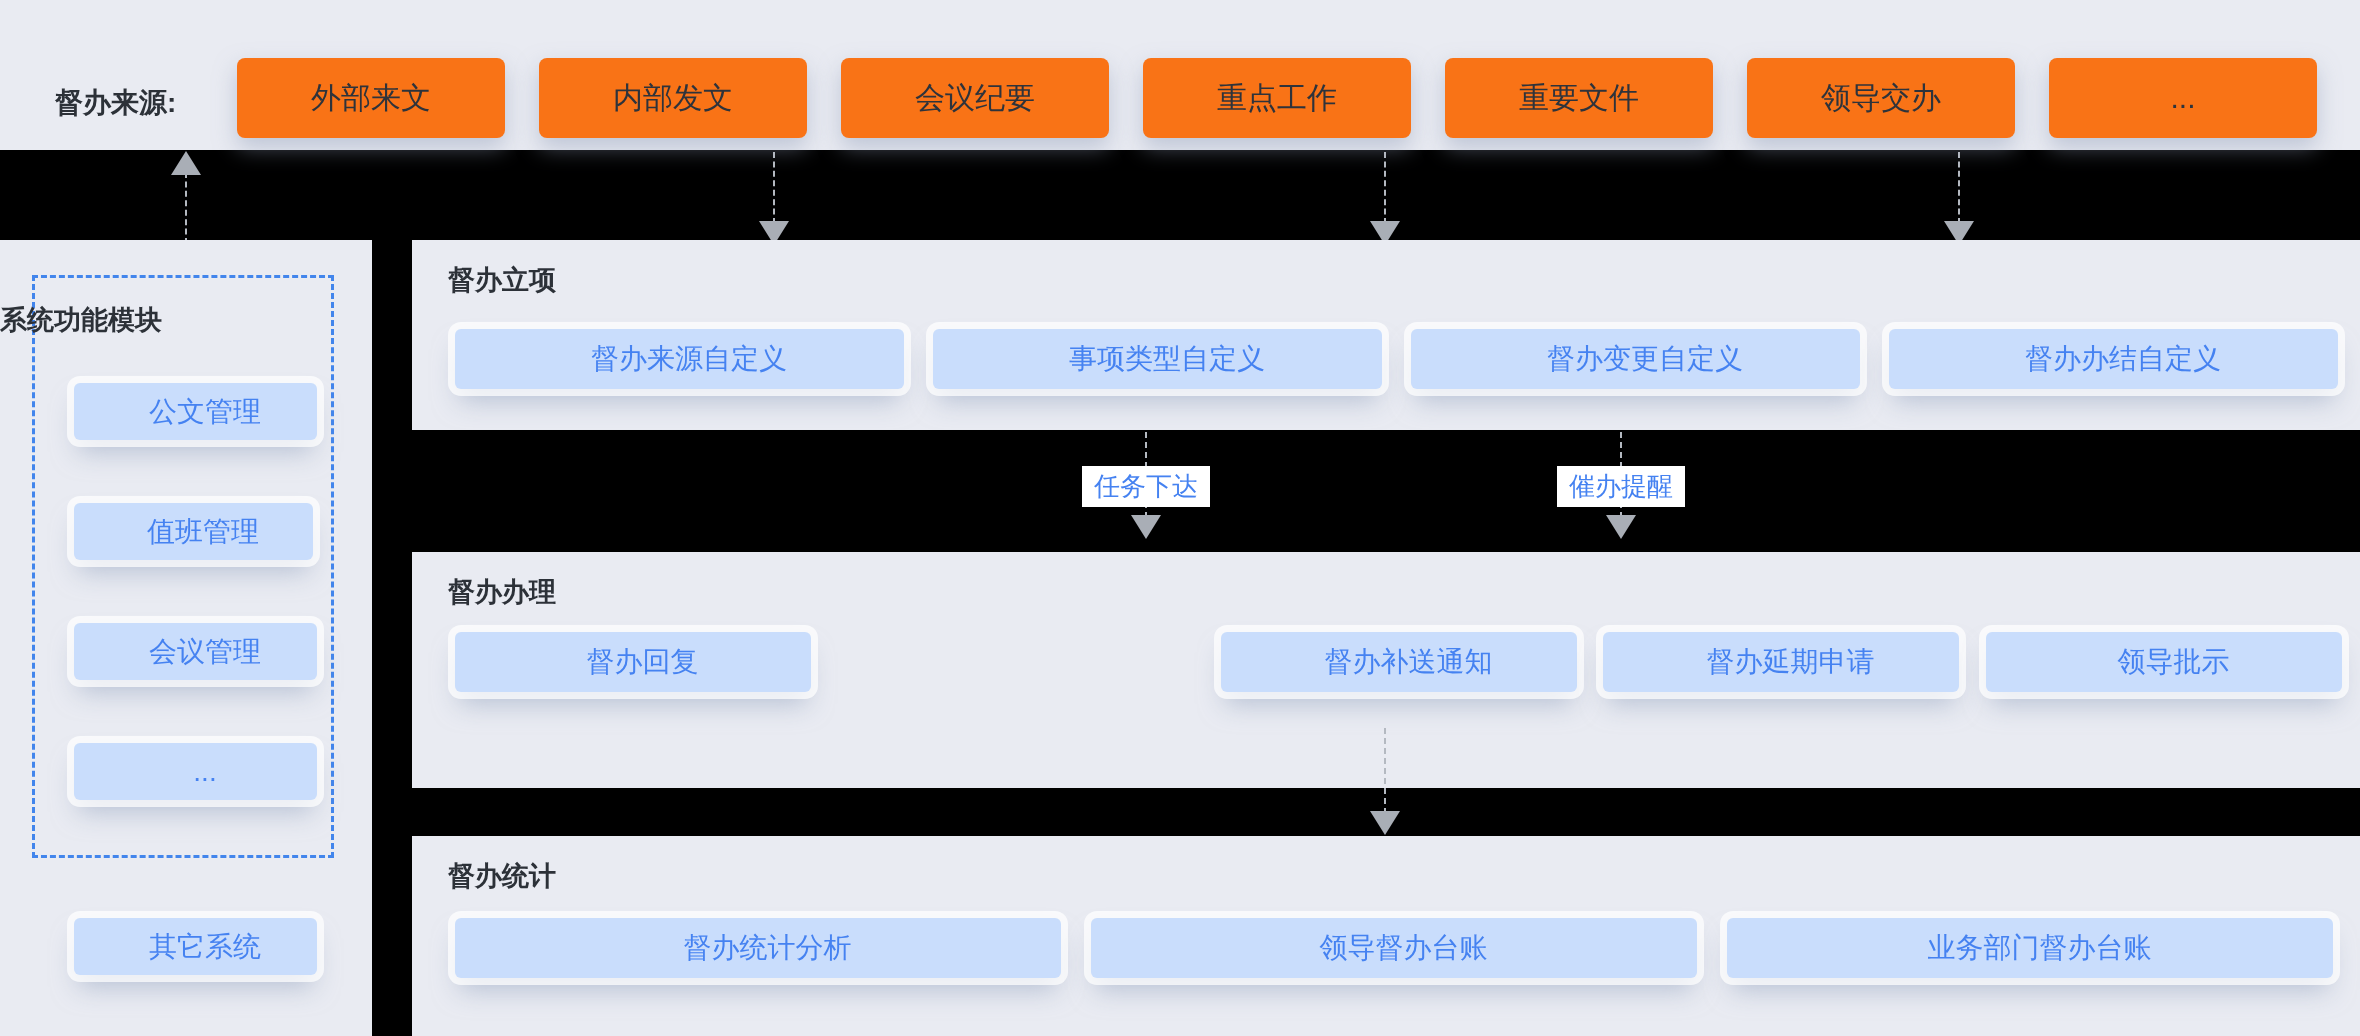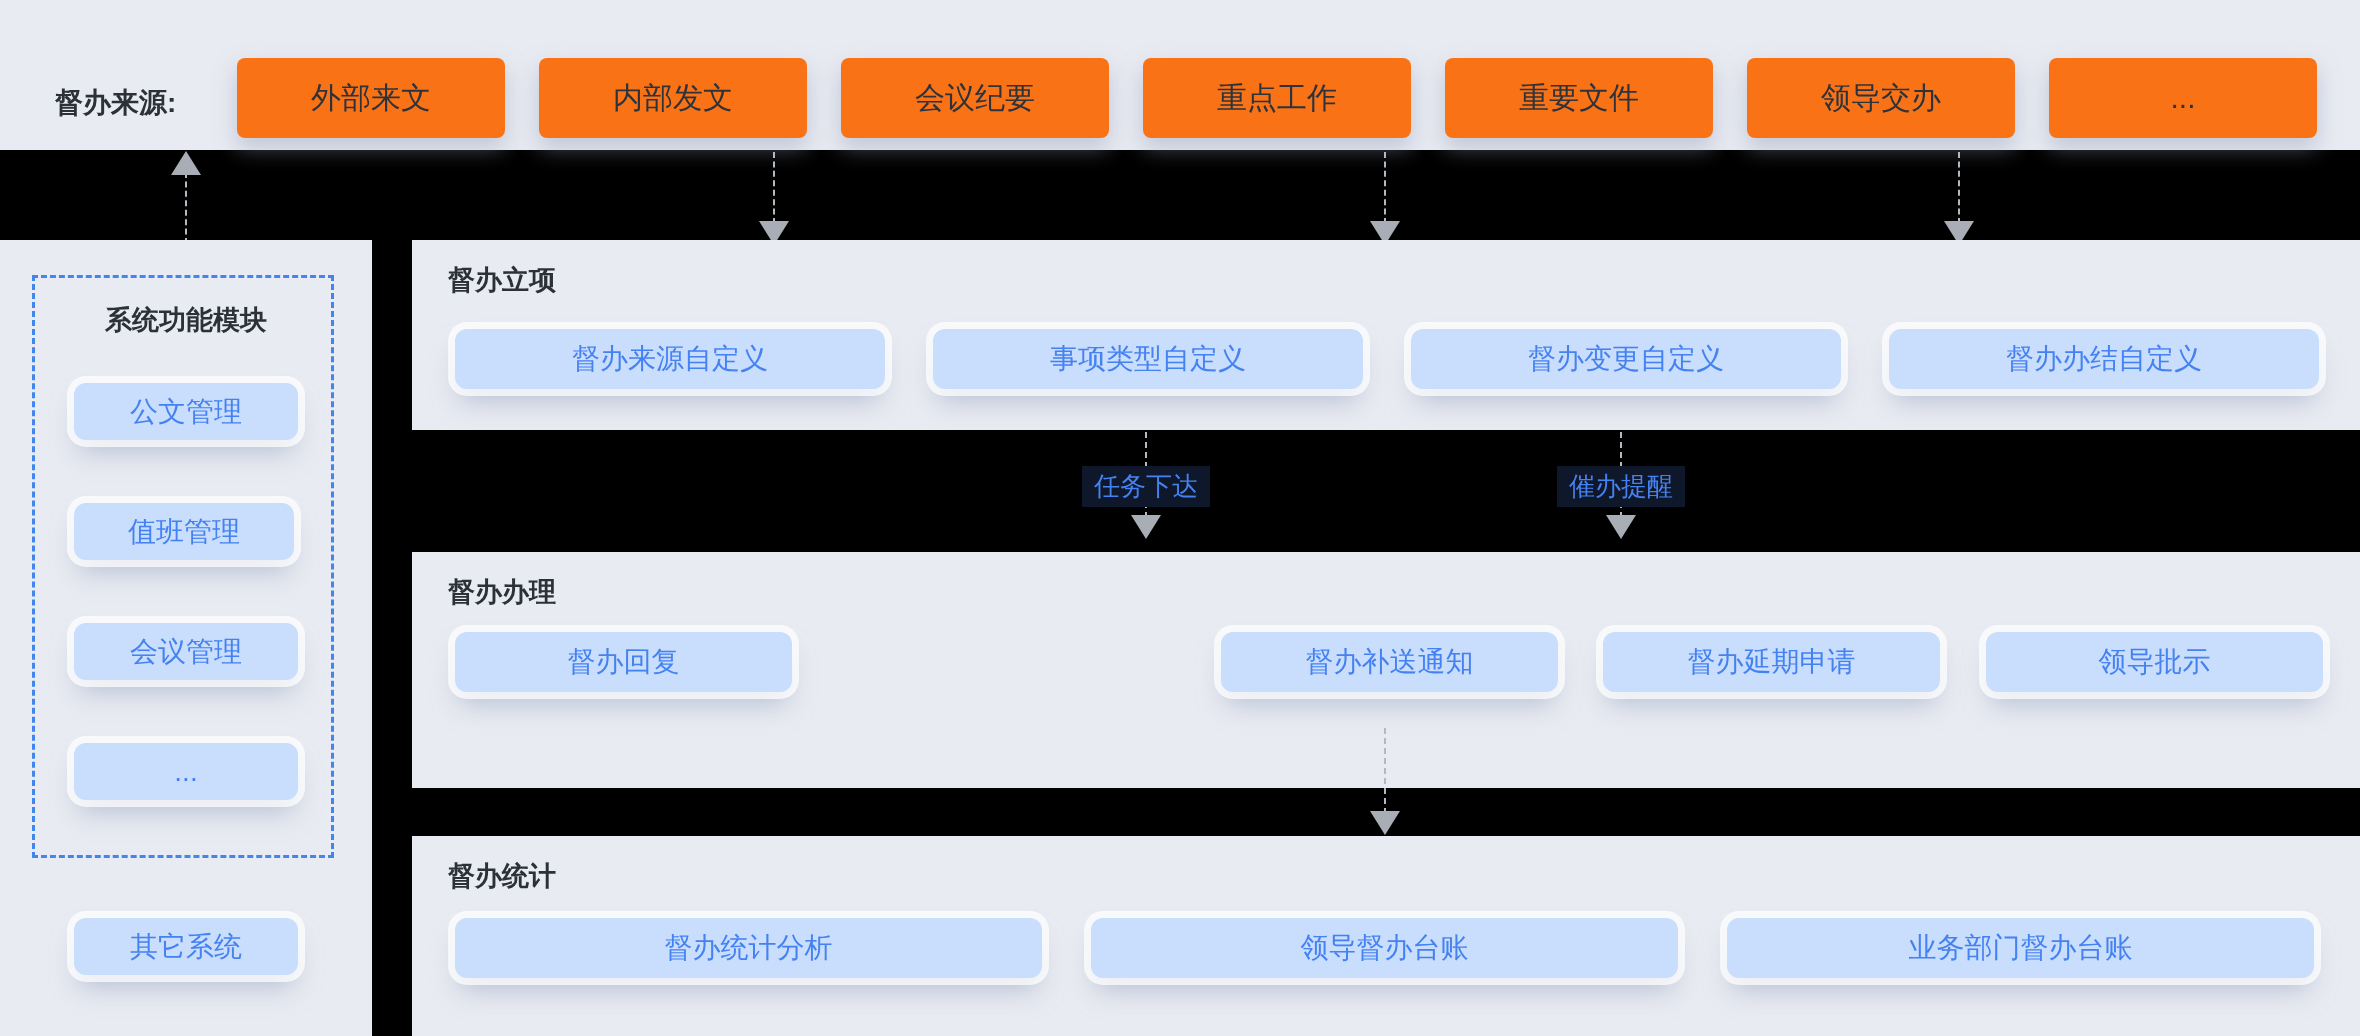--- a/index.html
+++ b/index.html
@@ -6,43 +6,43 @@
   #canvas{position:relative;width:2360px;height:1036px;background:#000;overflow:hidden;
           font-family:"Liberation Sans","DejaVu Sans",sans-serif;}
   .panel{position:absolute;background:#e9ebf2;}
   
   #topbar{left:0;top:0;width:2360px;height:150px;}
   .topbar-label{position:absolute;left:55px;top:84px;font-size:28px;font-weight:700;color:#2c3138;}
   .btn-white{position:absolute;top:58px;width:268px;height:80px;background:#f97316;border-radius:8px;
              display:flex;align-items:center;justify-content:center;font-size:30px;color:#2e333b;
              box-shadow:0 10px 22px rgba(150,162,188,.5);}
   
-  .btn-blue{position:absolute;background:#c9ddfc;border-radius:12px;display:flex;align-items:center;
+  .btn-blue{position:absolute;background:#c9ddfc;border-radius:6px;display:flex;align-items:center;
             justify-content:center;font-size:28px;color:#4582f1;
-            box-shadow:0 0 0 7px rgba(255,255,255,.72),0 16px 26px -4px rgba(150,165,192,.6);}
+            box-shadow:0 0 0 7px rgba(255,255,255,.72),0 16px 26px -4px rgba(150,165,192,.6);padding-left:19px;}
   
   #sidebar{left:0;top:240px;width:372px;height:796px;}
   .dashed-box{position:absolute;left:32px;top:35px;width:302px;height:583px;
               border:3px dashed #4285ec;box-sizing:border-box;}
-  .sidebar-title{position:absolute;left:0;top:62px;width:372px;text-align:center;
+  .sidebar-title{position:absolute;left:0;top:62px;width:372px;text-align:left;
                  font-size:27px;font-weight:700;color:#2c3138;}
   
   .section{left:412px;width:1948px;}
   #section-1{top:240px;height:190px;}
   #section-2{top:552px;height:236px;}
   #section-3{top:836px;height:200px;}
   .section-title{position:absolute;left:36px;top:22px;font-size:27px;font-weight:700;color:#2c3138;}
   
   .arrow{position:absolute;width:30px;}
   .arrow .line{position:absolute;left:14px;top:0;bottom:0;width:0;border-left:2px dashed #b4b9c1;}
   .arrow .head-down{position:absolute;left:0;bottom:-1px;width:0;height:0;
        border-left:15px solid transparent;border-right:15px solid transparent;border-top:24px solid #a9aeb6;}
   .arrow .head-up{position:absolute;left:0;top:-1px;width:0;height:0;
        border-left:15px solid transparent;border-right:15px solid transparent;border-bottom:24px solid #a9aeb6;}
-  .flow-label{position:absolute;transform:translateX(-50%);top:466px;background:#0f172a;
+  .flow-label{position:absolute;transform:translateX(-50%);top:466px;background:#ffffff;
               color:#4582f1;font-size:26px;padding:3px 12px;white-space:nowrap;}
 </style>
 </head>
 <body>
 
 <div id="canvas">
 
   <div class="panel" id="topbar">
     <div class="topbar-label">督办来源:</div>
     <div class="btn-white" style="left:237px">外部来文</div>

